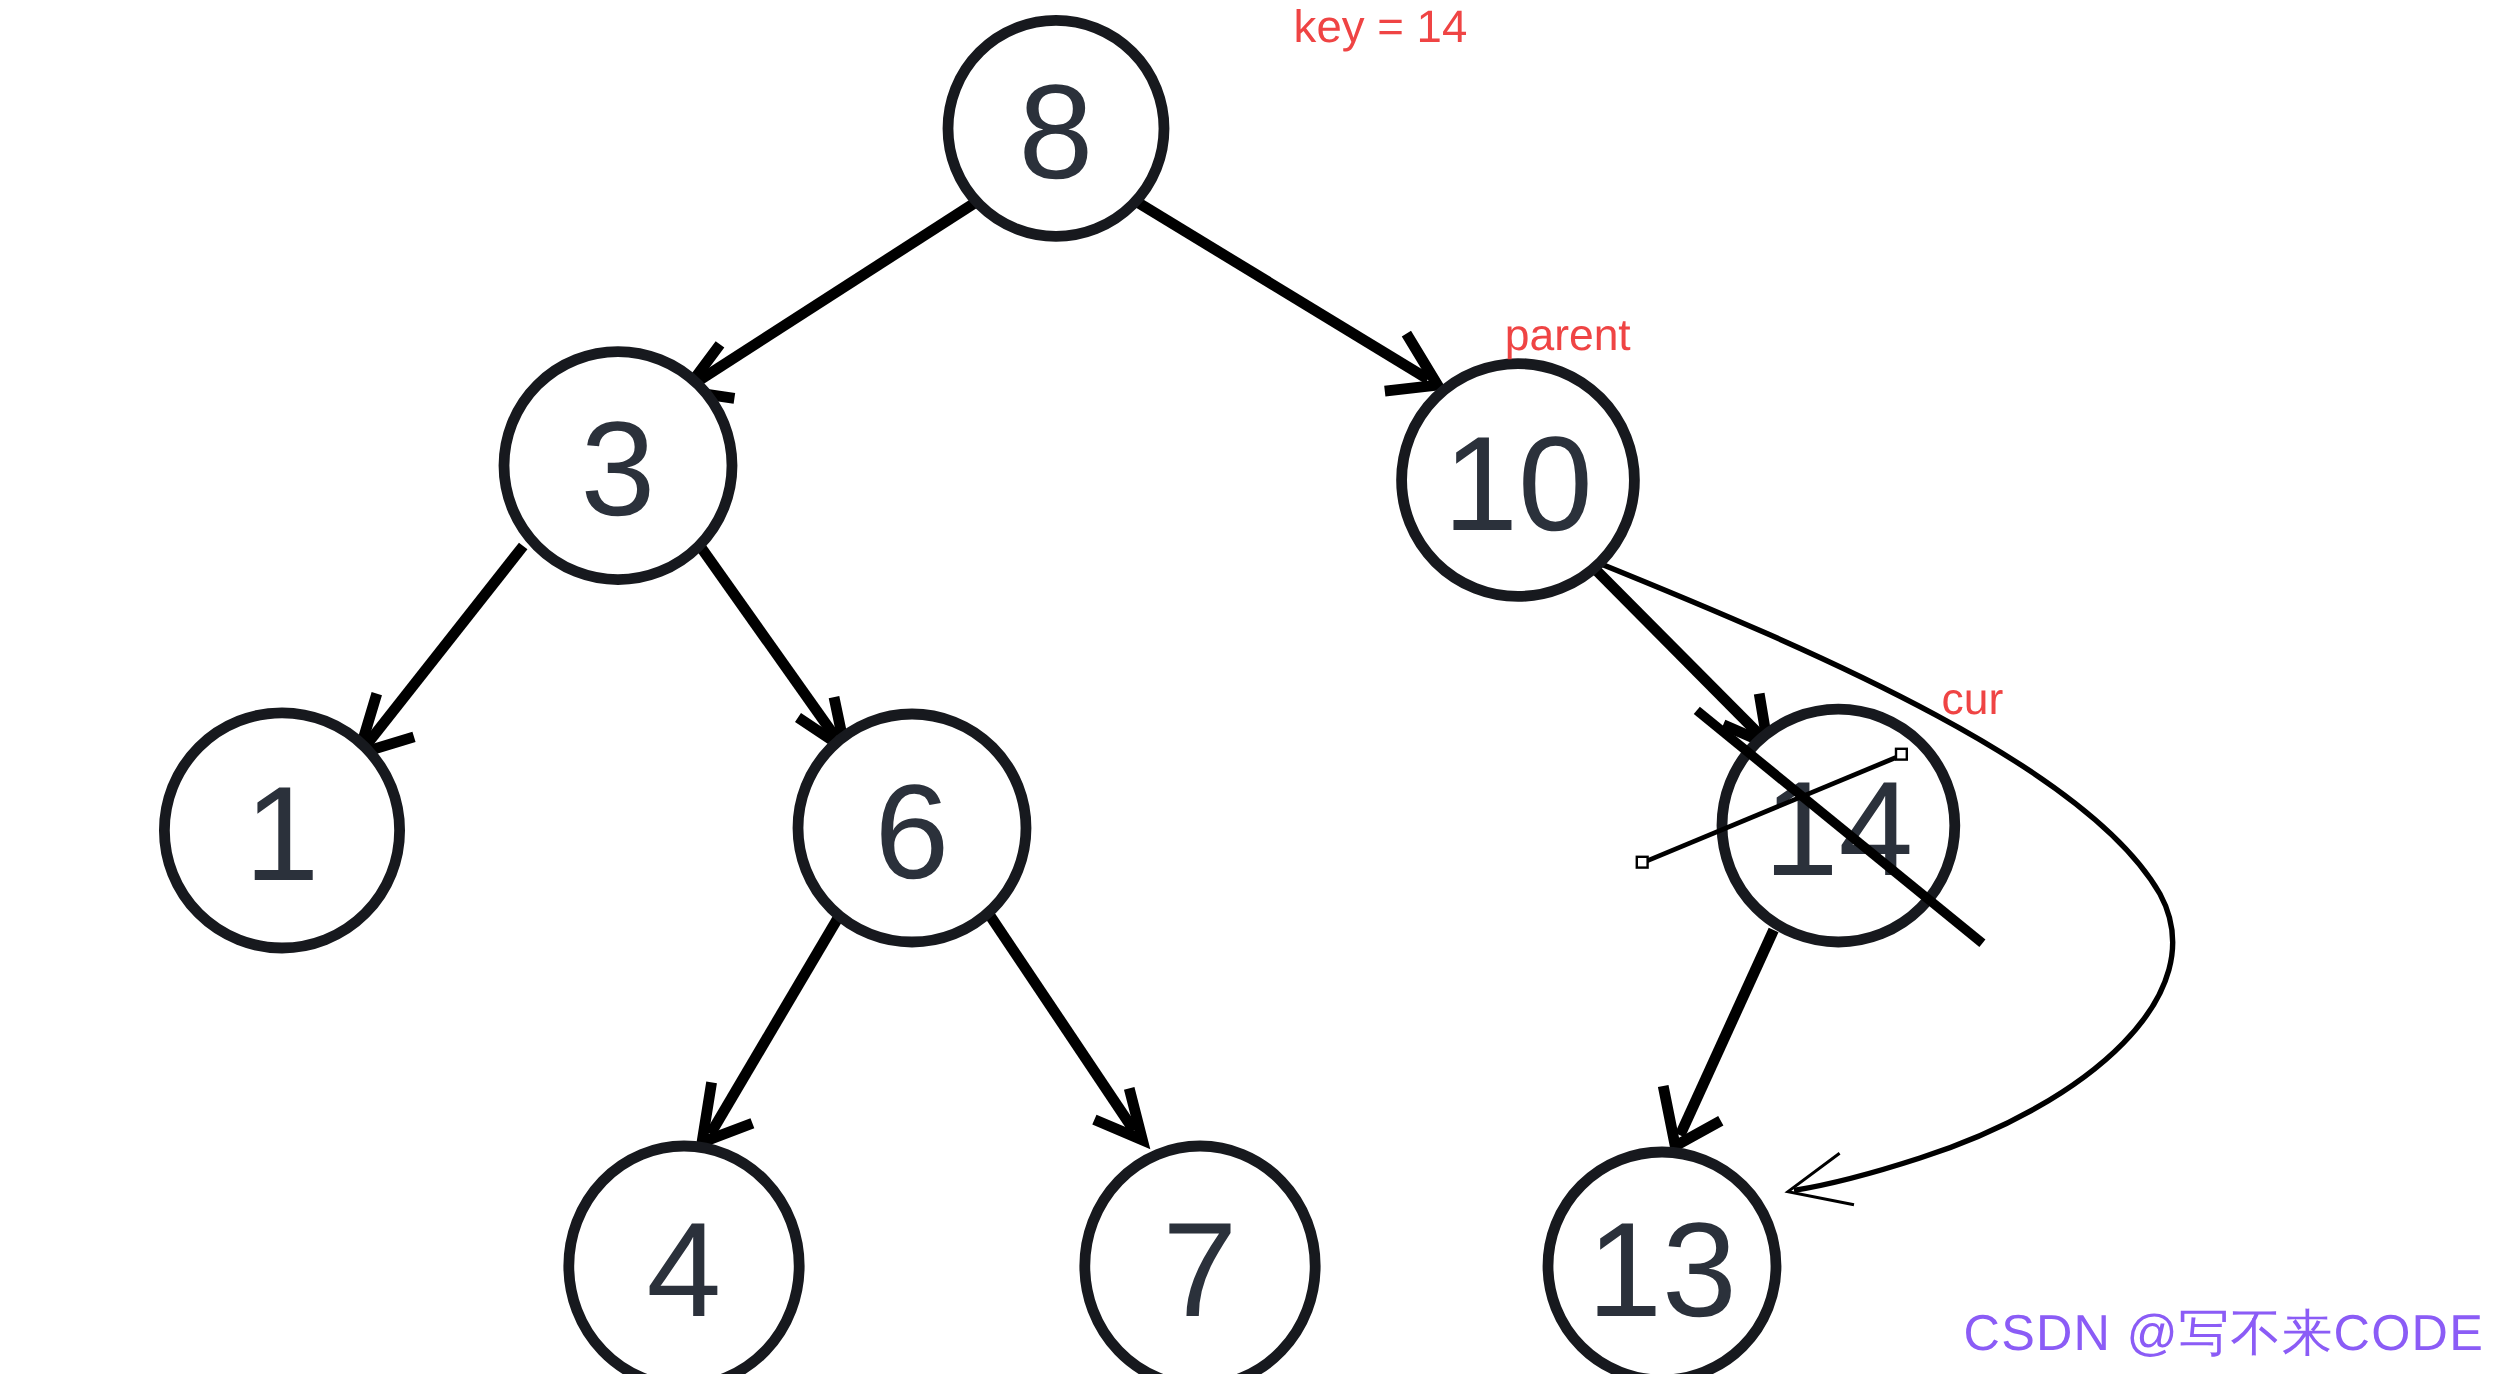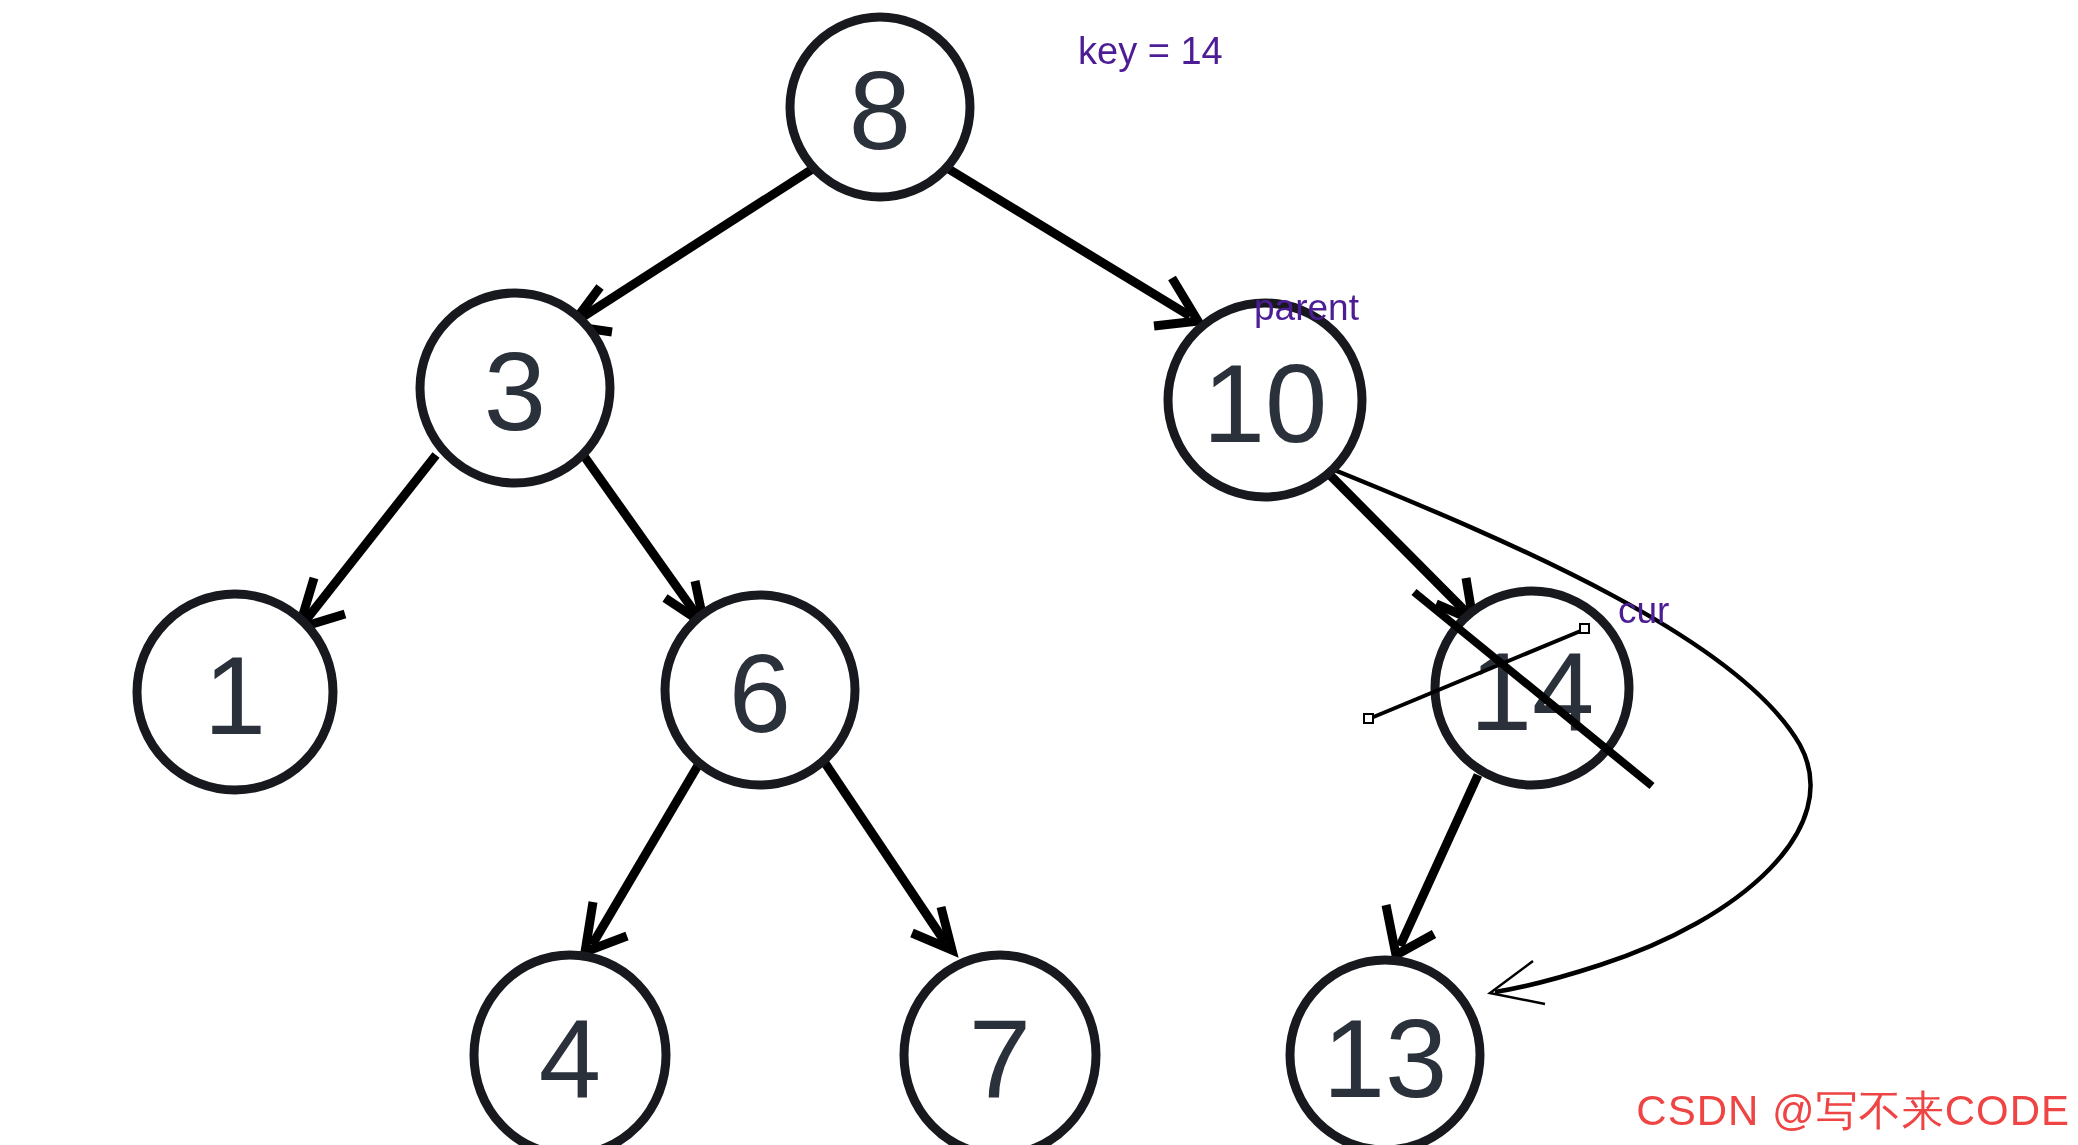--- a/index.html
+++ b/index.html
@@ -73,45 +73,44 @@
     stroke-linecap: butt;
   }
   .curve-arrow {
     stroke: #000000;
     stroke-width: 2.5;
     fill: none;
     stroke-linecap: butt;
   }
   .label-text {
     position: absolute;
-    color: #4c1d95;
+    color: #ef4444;
     font-family: "Liberation Sans", sans-serif;
     white-space: nowrap;
-    margin-top: 28px;
   }
   #title-label {
     left: 1078px;
     top: 2px;
     font-size: 38px;
   }
   #parent-label {
     left: 1254px;
     top: 259px;
     font-size: 37px;
   }
   #cur-label {
     left: 1618px;
     top: 562px;
     font-size: 37px;
   }
   #watermark {
     position: absolute;
     right: 8px;
     bottom: 6px;
-    color: #ef4444;
+    color: #8b5cf6;
     font-family: "Liberation Sans", sans-serif;
     font-size: 42px;
     white-space: nowrap;
     letter-spacing: 1px;
   }
 </style>
 </head>
 <body>
 
 <div id="canvas">

